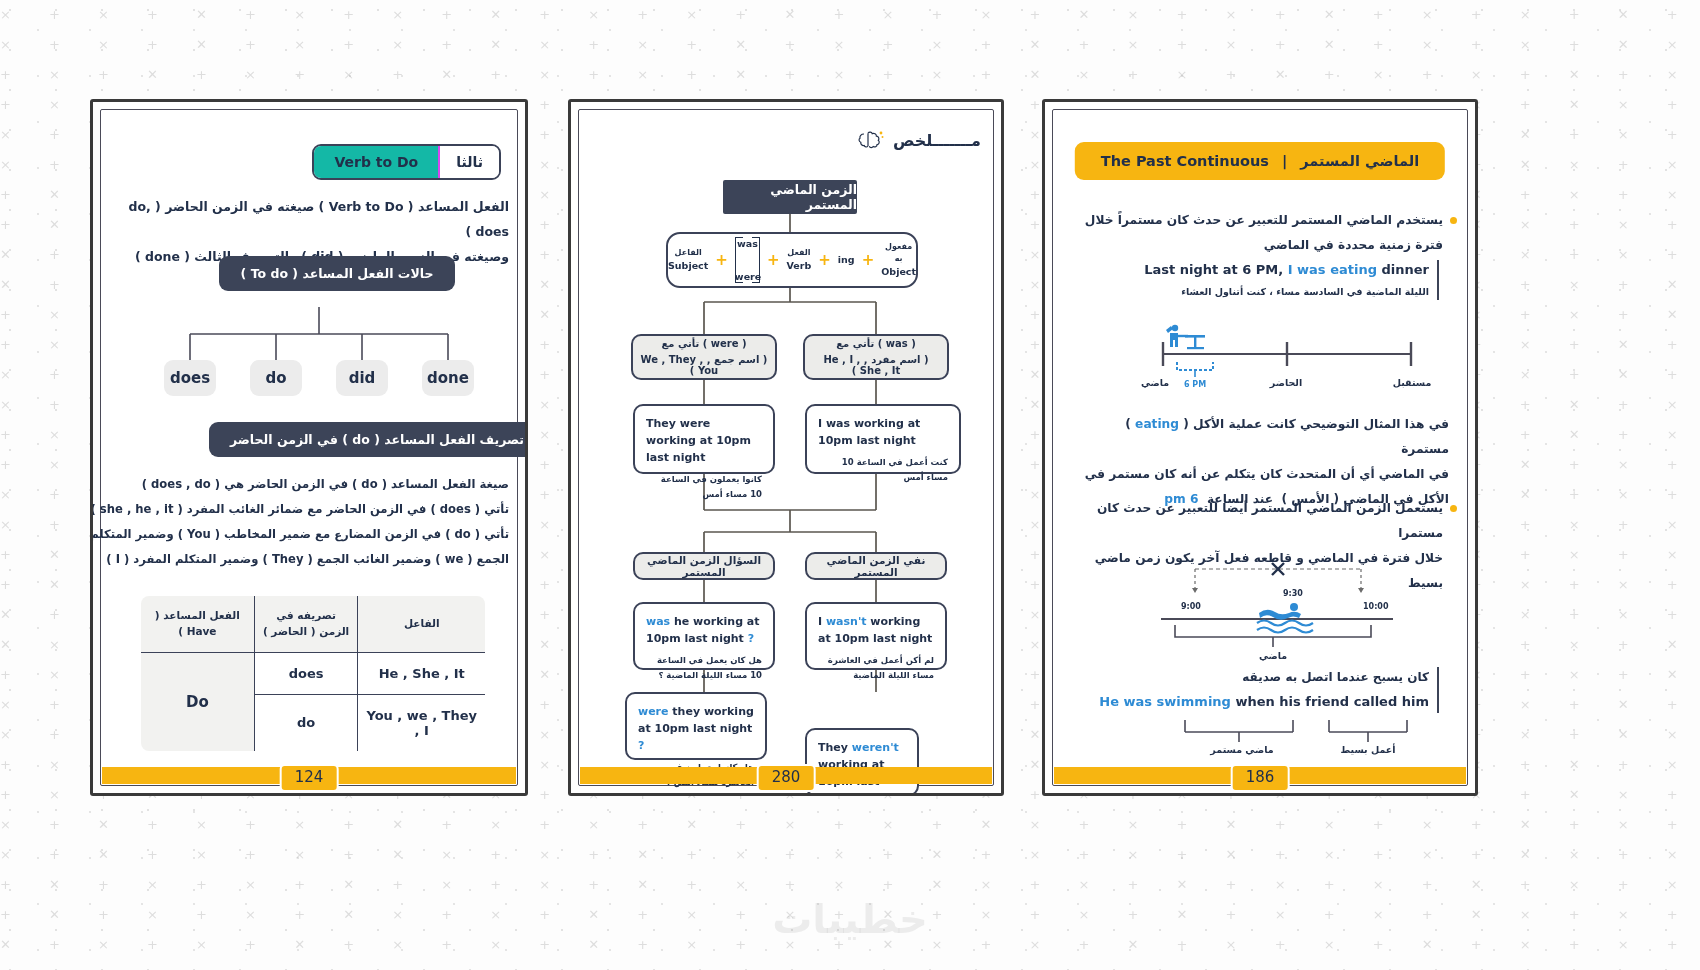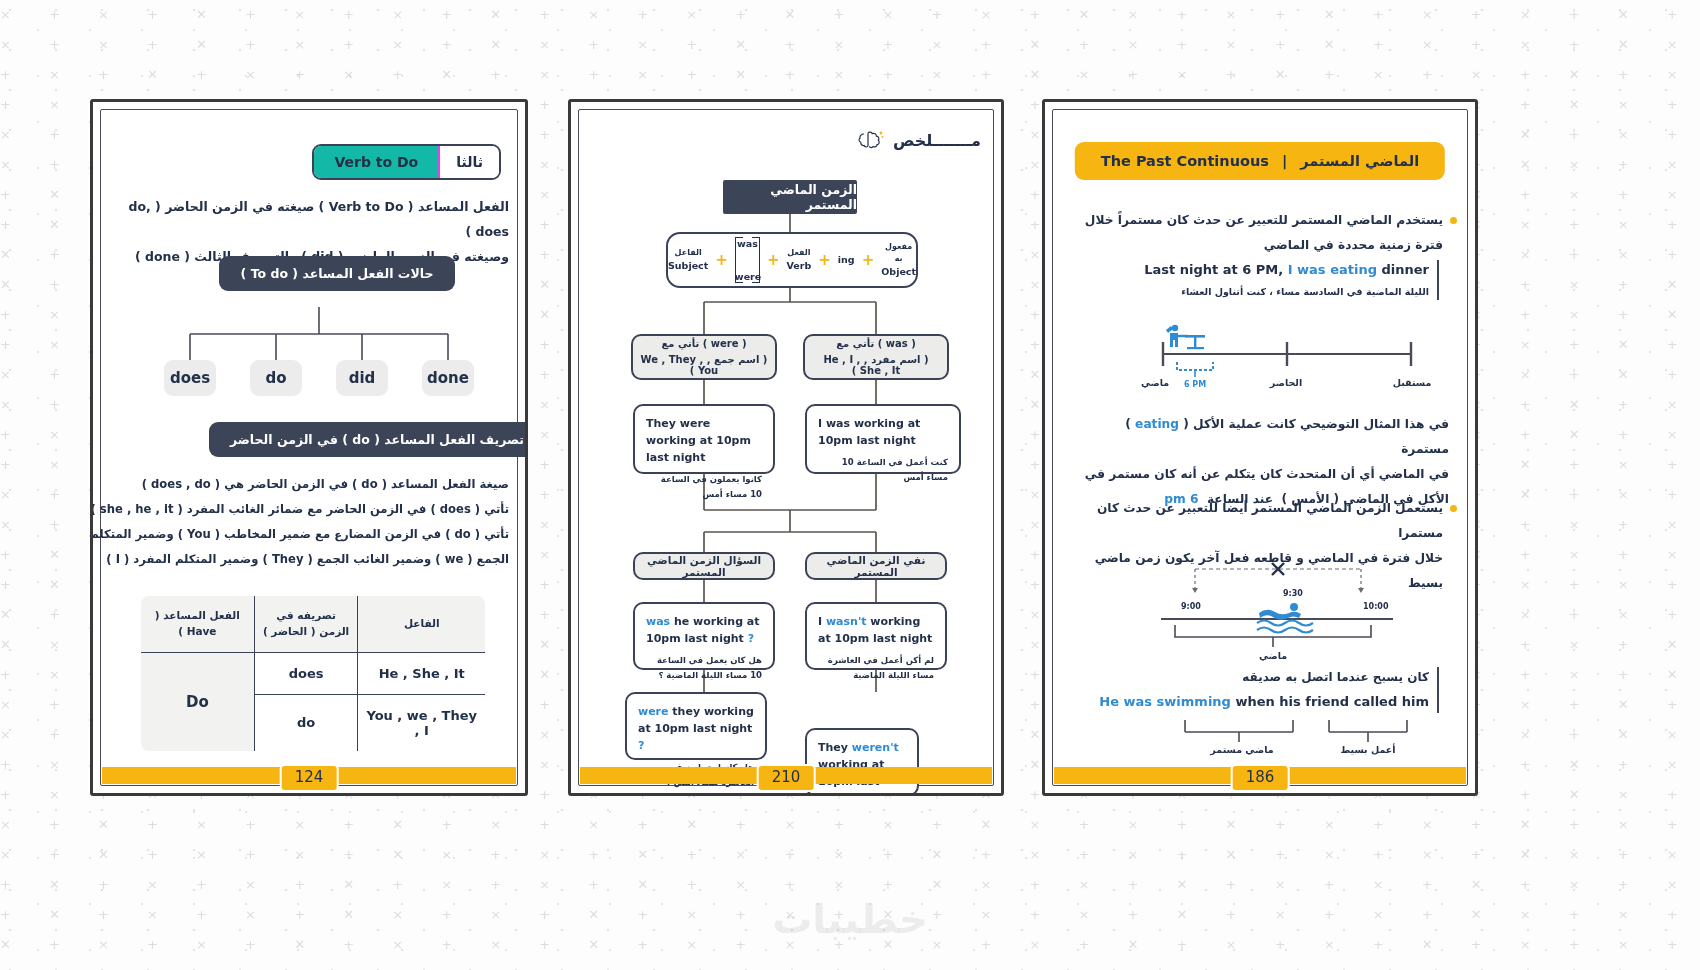--- a/index.html
+++ b/index.html
@@ -315,21 +315,21 @@
     <div class="flow-box fb-white" style="left:54px;top:590px;width:142px;height:68px;">
       <div class="en"><span class="blue">were</span><span> they working at 10pm last night </span><span class="blue">?</span></div>
       <div class="ar">هل كانوا يعملون في العاشرة مساء أمس ؟</div>
     </div>
     <div class="flow-box fb-white" style="left:234px;top:590px;width:114px;height:68px;margin-top:36px;">
       <div class="en"><span>They </span><span class="blue">weren't</span><span> working at 10pm last night</span></div>
       <div class="ar">لم يكونوا يعملون في العاشرة مساء الليلة الماضية</div>
     </div>
 
     <div class="footer-bar"></div>
-    <div class="page-num">210</div>
+    <div class="page-num">280</div>
   </div>
 </div>
 
 <div class="sheet" id="page-186">
   <div class="sheet-inner"></div>
   <div class="page-body">
 
     <div class="yellow-head">
       <span class="en">The Past Continuous</span>
       <span style="margin:0 8px">|</span>

